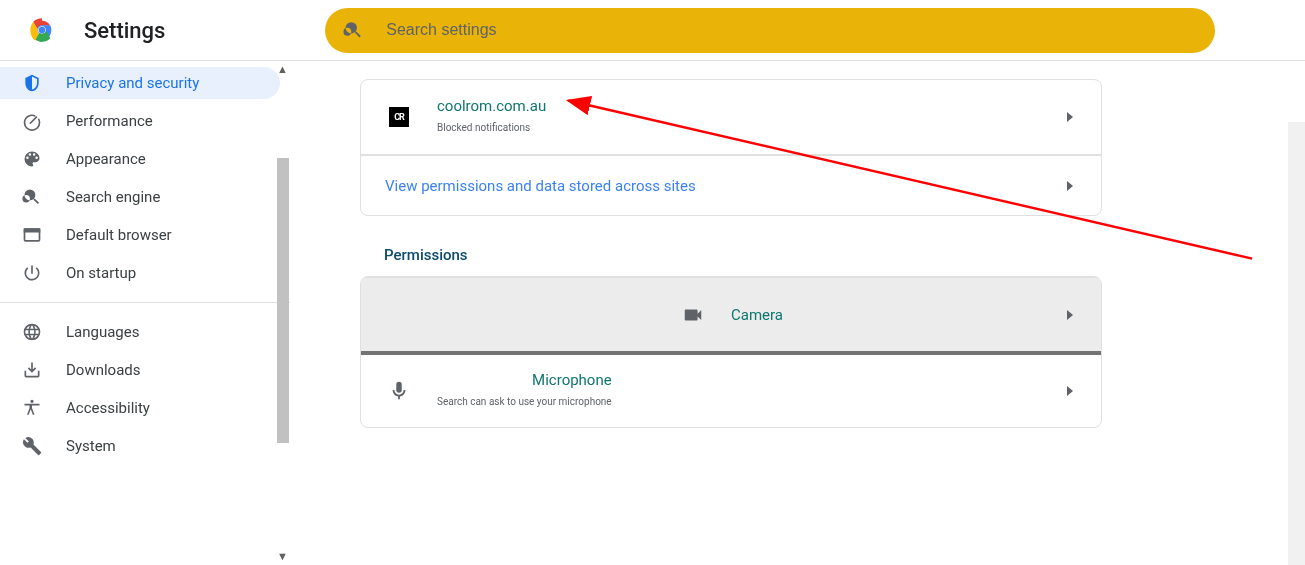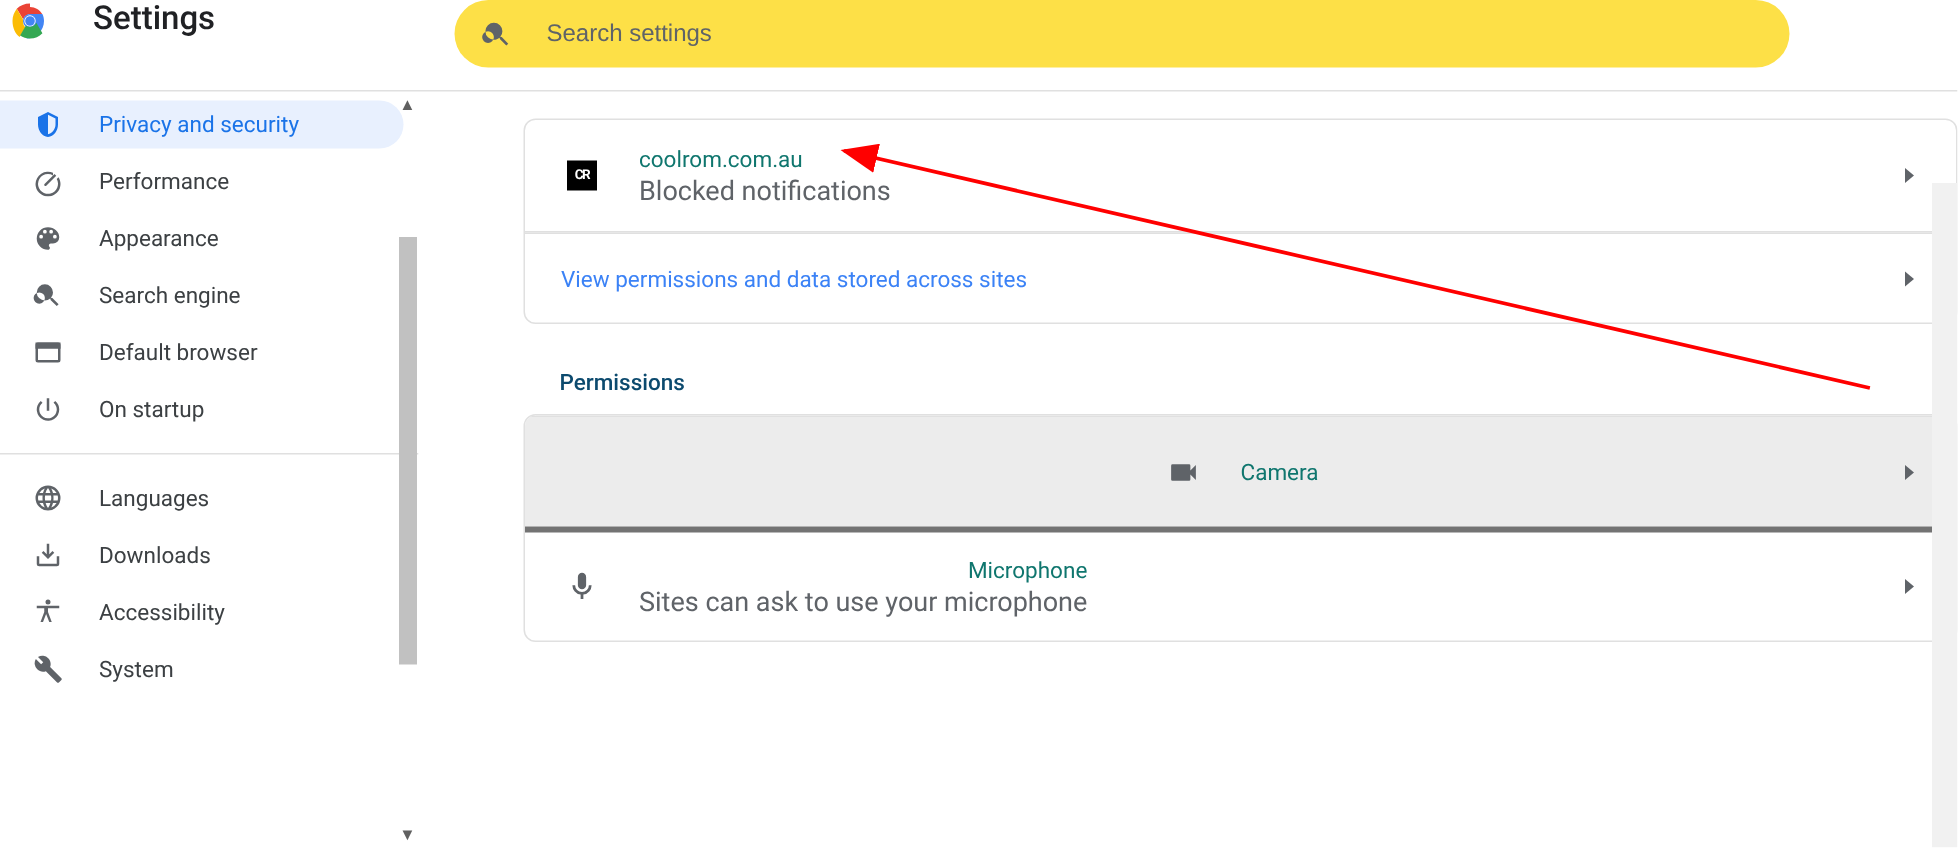--- a/index.html
+++ b/index.html
@@ -1,28 +1,29 @@
 <!DOCTYPE html>
 <html><head>
 <meta charset="utf-8">
 <style>
   * { box-sizing: border-box; margin: 0; padding: 0; }
   html, body { width: 1305px; height: 565px; font-family: Roboto, "Segoe UI", Arial, sans-serif; background: #fff; overflow: hidden; }
   .header {
     display: flex;
+    align-items: center;
     height: 61px;
-    padding-left: 6px;
+    padding-left: 28px;
     border-bottom: 1px solid #e0e0e0;
     background: #fff;
   }
   .chrome-logo { width: 28px; height: 28px; margin-right: 28px; }
   .header-title { font-size: 22px; color: #202124; font-weight: 500; }
   .search-container {
     margin-left: 160px;
-    background: #fde047;
+    background: #eab308;
     border-radius: 30px;
     width: 890px;
     height: 45px;
     display: flex;
     align-items: center;
     padding: 0 18px;
   }
   .search-icon { width: 22px; height: 22px; fill: #5f6368; margin-right: 22px; }
   .search-input {
     border: none;
@@ -94,21 +95,21 @@
   .nav-icon { width: 20px; height: 20px; fill: #5f6368; display: inline-block; flex-shrink:0;}
   .nav-label { font-size: 15px; margin-left: 24px; }
   .sidebar-divider { border-top: 1px solid #e0e0e0; margin: 13px 0 13px 0; }
   .content-area {
     flex: 1;
     padding-left: 70px;
     padding-top: 18px;
     position: relative;
   }
   .card {
-    width: 956px;
+    width: 742px;
     border: 1px solid #e0e0e0;
     border-radius: 8px;
     background: #fff;
     overflow: hidden;
     margin-bottom: 24px;
   }
   .row {
     display: flex;
     align-items: center;
     min-height: 74px;
@@ -125,21 +126,21 @@
     align-items:center;
   }
   .site-icon {
     width: 20px; height: 20px; background: #000; color: #fff;
     display:flex; align-items:center; justify-content:center;
     font-size: 9px; font-weight:bold; letter-spacing:-1px;
   }
   .perm-icon { width: 22px; height: 22px; fill: #5f6368; }
   .row-text { margin-left: 24px; }
   .row-title { font-size: 15px; color: #0f766e; line-height: 22px; }
-  .row-sub { font-size: 18px; color: #5f6368; line-height: 22px; }
+  .row-sub { font-size: 10px; color: #5f6368; line-height: 22px; }
   .row-single .row-title { color: #3b82f6; }
   .chevron {
     position: absolute;
     right: 28px;
     top: 50%;
     transform: translateY(-50%);
     width: 0; height: 0;
     border-top: 5px solid transparent;
     border-bottom: 5px solid transparent;
     border-left: 6px solid #5f6368;
@@ -303,21 +304,21 @@
         <div class="chevron"></div>
       </div>
       <div class="row" style="border-top:4px solid #737373;text-align:right;">
         <div class="row-icon-container">
           <svg class="perm-icon" viewBox="0 0 24 24">
               <path d="M12 14a3 3 0 003-3V5a3 3 0 00-6 0v6a3 3 0 003 3zm5-3a5 5 0 01-10 0H5a7 7 0 006 6.9V21h2v-3.1A7 7 0 0019 11h-2z"></path>
             </svg>
         </div>
         <div class="row-text">
           <div class="row-title">Microphone</div>
-          <div class="row-sub">Sites can ask to use your microphone</div>
+          <div class="row-sub">Search can ask to use your microphone</div>
         </div>
         <div class="chevron"></div>
       </div>
     </div>
 
     <svg class="annotation-arrow" viewBox="0 0 1000 510">
       <defs>
         <marker id="arrowhead" markerWidth="10" markerHeight="8" refX="9" refY="4" orient="auto">
           <polygon points="0 0, 10 4, 0 8" fill="#ff0000"></polygon>
         </marker>

